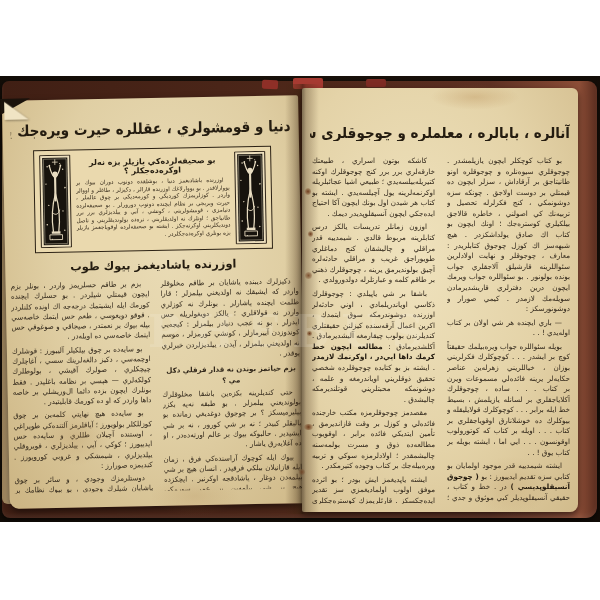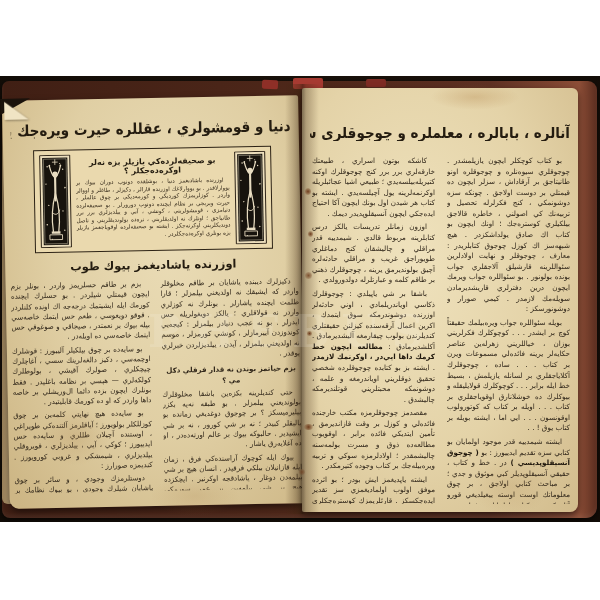--- a/index.html
+++ b/index.html
@@ -240,20 +240,21 @@
         </div>
     </div>
   </div>
 
   <div class="page right-page">
     <div class="pg-header">آنالره ، بابالره ، معلملره و چوجوقلري سيوه‌ن هر كسه</div>
 
     <div class="cols">
       <div class="col">
           <p>بو كتاب كوچكلر ايچون يازيلمشدر . چوجوقلري سيوه‌نلره و چوجوقلره اونو طانيتاجق بر آرقاداش ، سزلر ايچون ده قيمتلي بر دوست اولاجق . چونكه سزه دوشونمكي ، كنج فكرلرله تحصيل و تربيه‌نك كي اصولني ، خاطره قالاجق بيلكيلري كوستره‌جك ؛ اونك ايچون بو كتاب اك صادق يولداشكزدر . هيچ شبهه‌سز اك كوزل چوجوق كتابلريدر : معارف ، چوجوقلر و نهايت اولادلرين سئواللرينه قارشيلق آلاجقلري جواب بونده بولونور . بو سئواللره جواب ويرمك ايچون درين دفترلري قاريشديرمادن سويله‌مك لازمدر . كيمي صورار و دوشونورسكز :</p>
+          <p>— باري ايچنده هر شي اولان بر كتاب اوله‌يدي ! . .</p>
           <p>بويله سئواللره جواب ويره‌بيلمك حقيقتاً كوچ بر ايشدر . . . كوچوكلرك فكرلريني بوزان ، خياللريني زهرله‌ين عناصر حكايه‌لر يرينه فائده‌لي مسموعات ويرن بر كتاب . . . ساده ، چوجوقلرك آكلاياجقلري بر لسانله يازيلمش ، بسيط خط ايله برابر . . . كوچوكلرك قولايليقله و بيوكلرك ده خوشلانارق اوقوياجقلري بر كتاب . . . اويله بر كتاب كه كوتورولوب اوقونسون . . . ايي اما ، ايشته بويله بر كتاب يوق ! . .</p>
           <p>ايشته شيمدييه قدر موجود اولمايان بو كتابي سزه تقديم ايدييورز : بو <b>( چوجوق آنسيقلوپديسي )</b> در . خط و كتاب ، حقيقي آنسيقلوپديلر كبي موثوق و جدي ؛ بر مباحث كتابي اولاجق ، بر چوق معلوماتك اوست اوسته ييغيلديغي قورو آثار كبي بر كتاب اولماياجق ؛ اوني بر باشدن بر باشه اوقويان كيمسه‌نك خاطرندن چيقماياجق بر اثر اولاجق . غايه ، بزم كتابمزده آنسيقلوپدينك قورو معناسي دكلدر ؛ بو كتابده بوتون انسانلغك بيلكيلري كوچوك معارفلرك آكلايه‌بيله‌جكلري بر شكلده كوستريله‌جكدر .</p>
         </div>
       <div class="col">
           <p>كاشكه بوتون اسراري ، طبيعتك خارقه‌لري برر برر كنج چوجوقلرك اوكنه كتيريله‌بيلسه‌يدي ؛ طبيعي اشيا عجائبلريله اوكرنمه‌لرينه يول آچيلسه‌يدي . ايشته بو كتاب هر شيدن اول بونك ايچون آكا احتياج ايده‌جكي ايچون آنسيقلوپديدر ديمك .</p>
           <p>اوزون زمانلر تدريسات يالكز درس كتابلرينه مربوط قالدي . شيمدييه قدر مراقلي و چاليشقان كنج دماغلري طويوراجق غريب و مراقلي حادثه‌لره آچيق بولونديرمق يرينه ، چوجوقلرك ذهني بر طاقم كلمه و عبارتلرله دولدورولدي .</p>
           <p>باشقا بر شي ياپيلدي : چوجوقلرك ذكاسي اوياندريلمادي ، اوني حادثه‌لر اوزرنده دوشوندرمكه سوق ايتمدك ، اكرين اعمال آرقه‌سنده كيزلنن حقيقتلري كنديلرندن بولوب چيقارمغه آليشديرمادق . آكلشديرمادق : <b>مطالعه ايچون خط كرمك داها ايي‌در ، اوكرنمك لازمدر</b> . ايشته بز بو كتابده چوجوقلرده شخصي تحقيق ذوقلريني اوياندرمغه و علمه ، دوشونمكه محبتلريني قوتلنديرمكه چاليشدق .</p>
           <p>مقصدمز چوجوقلرمزه مكتب خارجنده فائده‌لي و كوزل بر وقت قازانديرمق ، تأمين ايتديكي فائده برابر ، اوقويوب مطالعه‌ده ذوق و مسرت بولمه‌سنه چاليشمقدر ؛ اولادلرمزه سوكي و تربيه ويره‌بيله‌جك بر كتاب وجوده كتيرمكدر .</p>
           <p>ايشته ياپديغمز ايش بودر ؛ بو اثرده موفق اولوب اولماديغمزي سز تقدير ايده‌جكسكز . قارئلريمزك كوستره‌جكلري علاقه و رغبت يولمزده بزه رهبر اولاجقدر . اكر اثرمز حقيقة ايسته‌ديكمز كبي ايي بر شي اولمشسه ، وطن طفللريني مملكته نافع و خدمته عاشق اولارق يتيشديرمكه خدمت ايتمشسه‌ك ، بوني بيوك بر سعادت تلقي ايده‌جكز و كندمزي بختيار عد ايده‌جكز .</p>
         </div>

